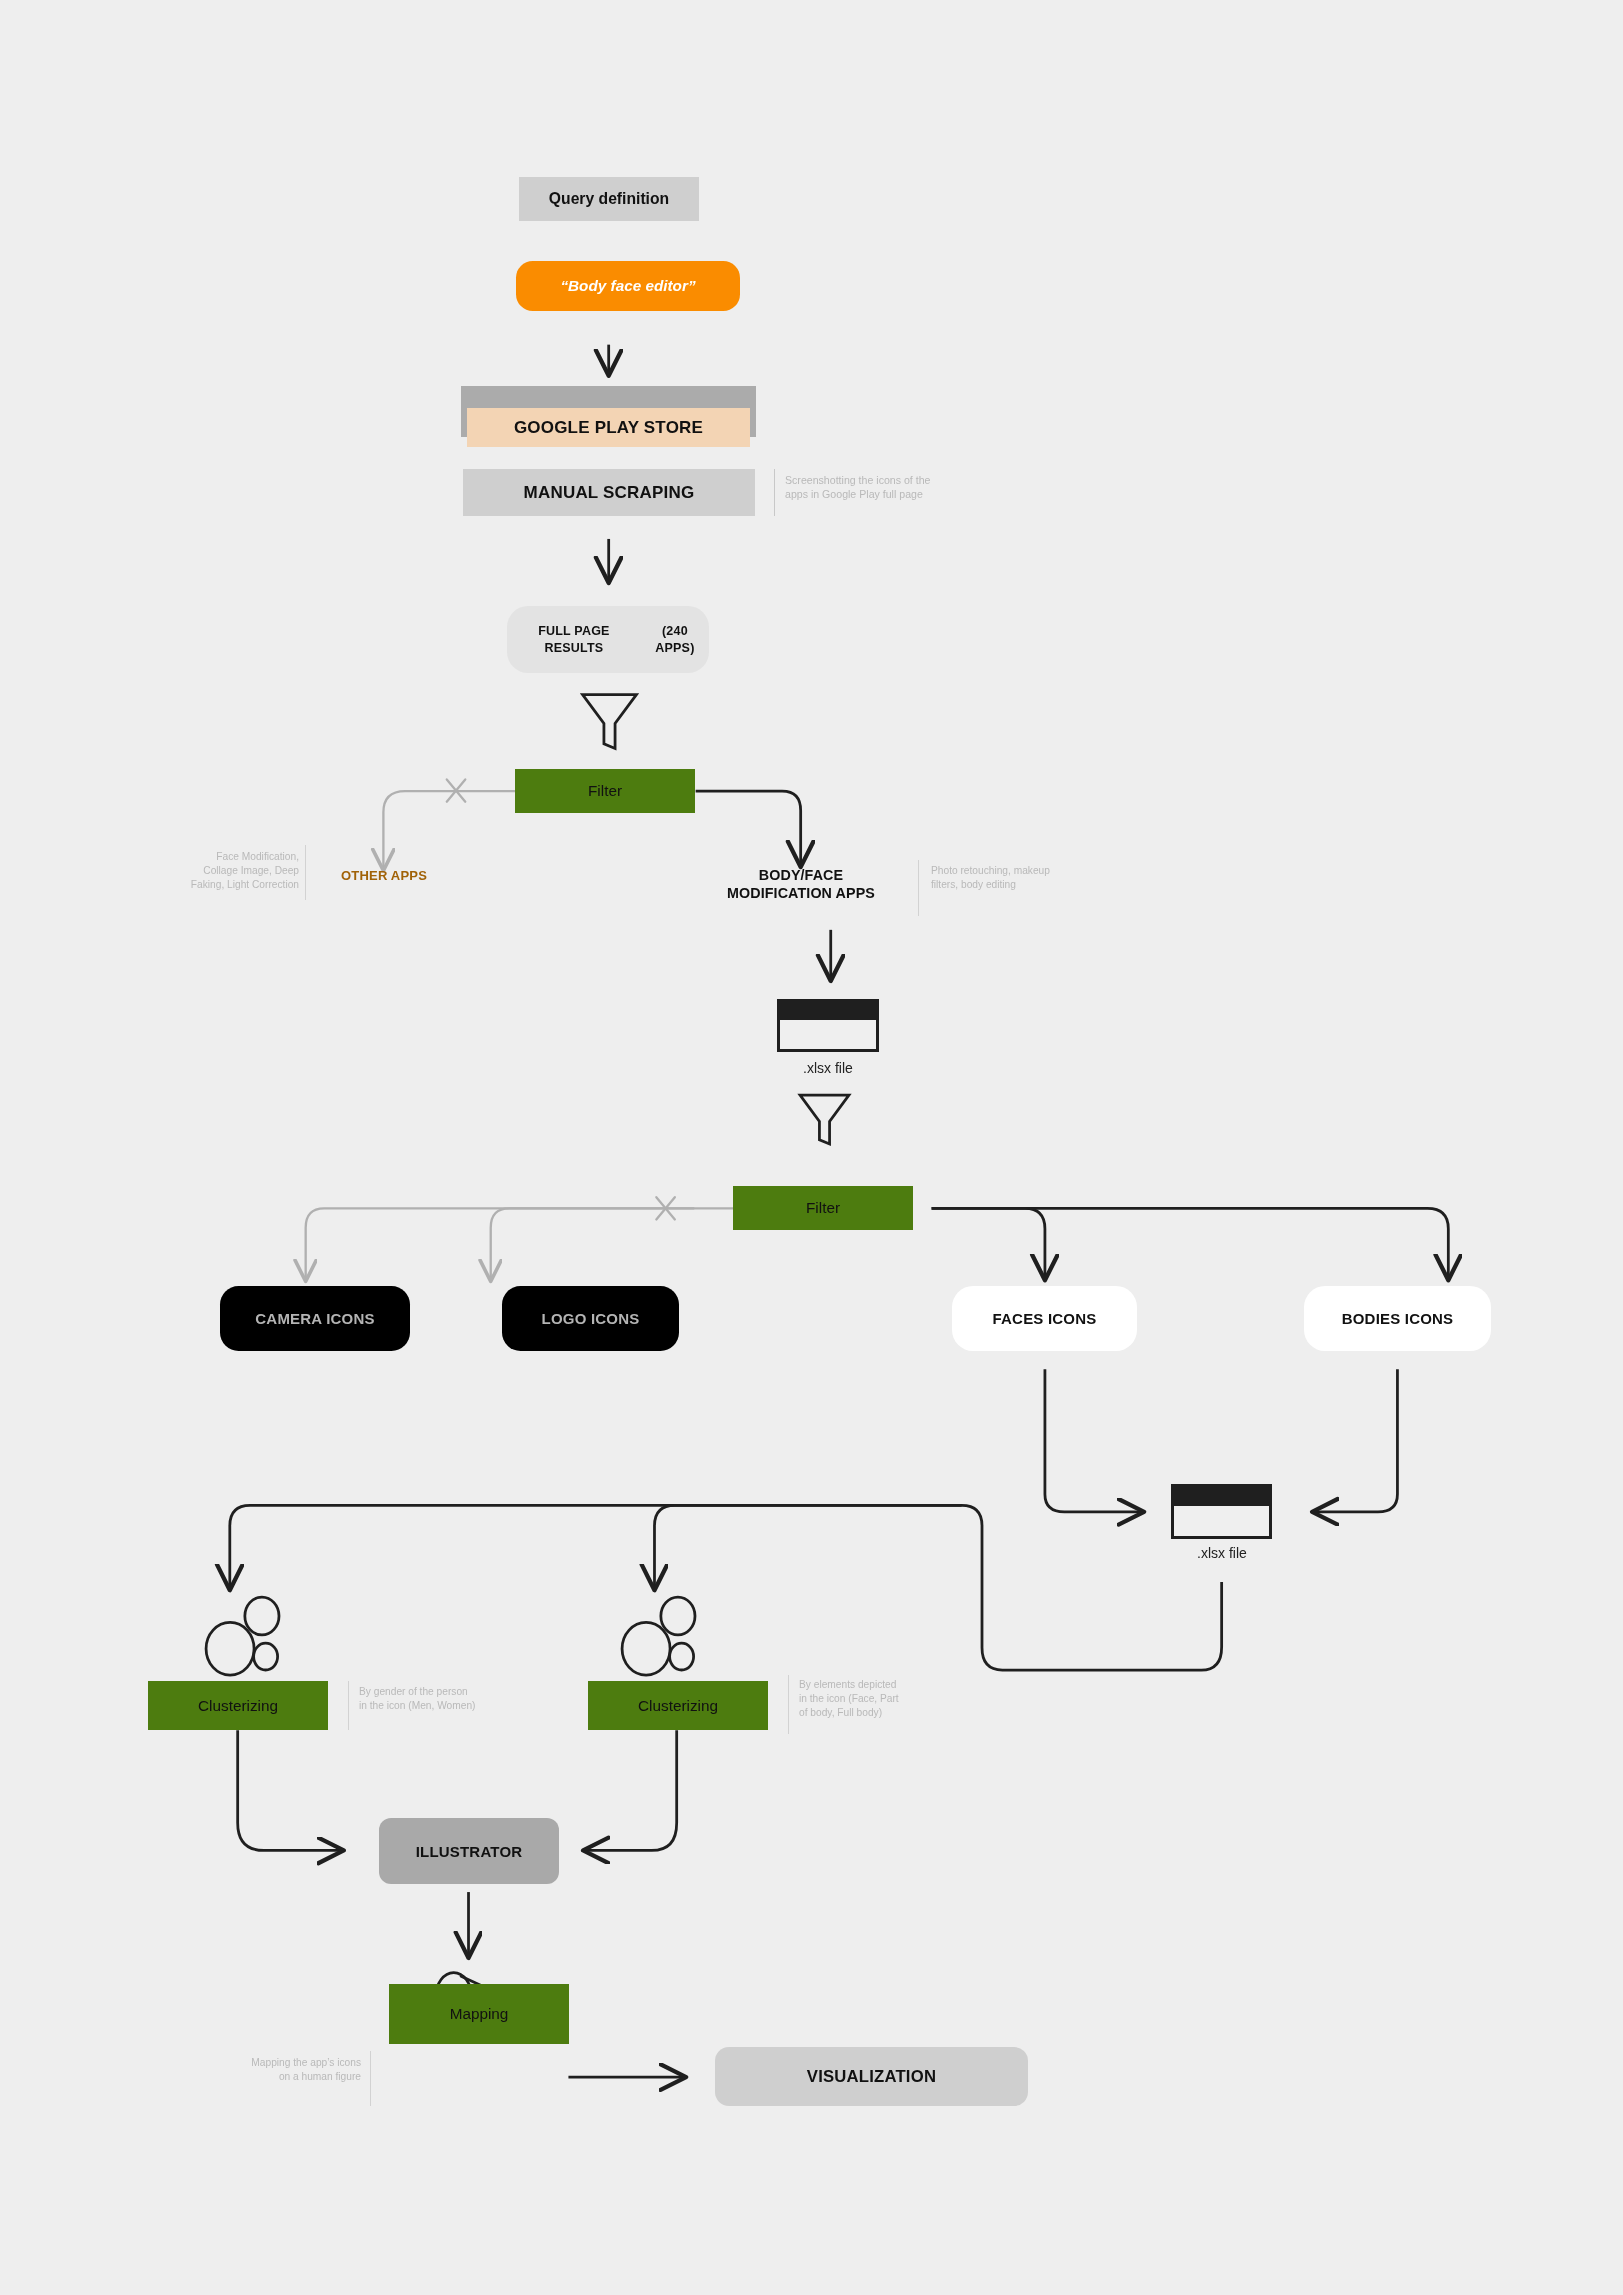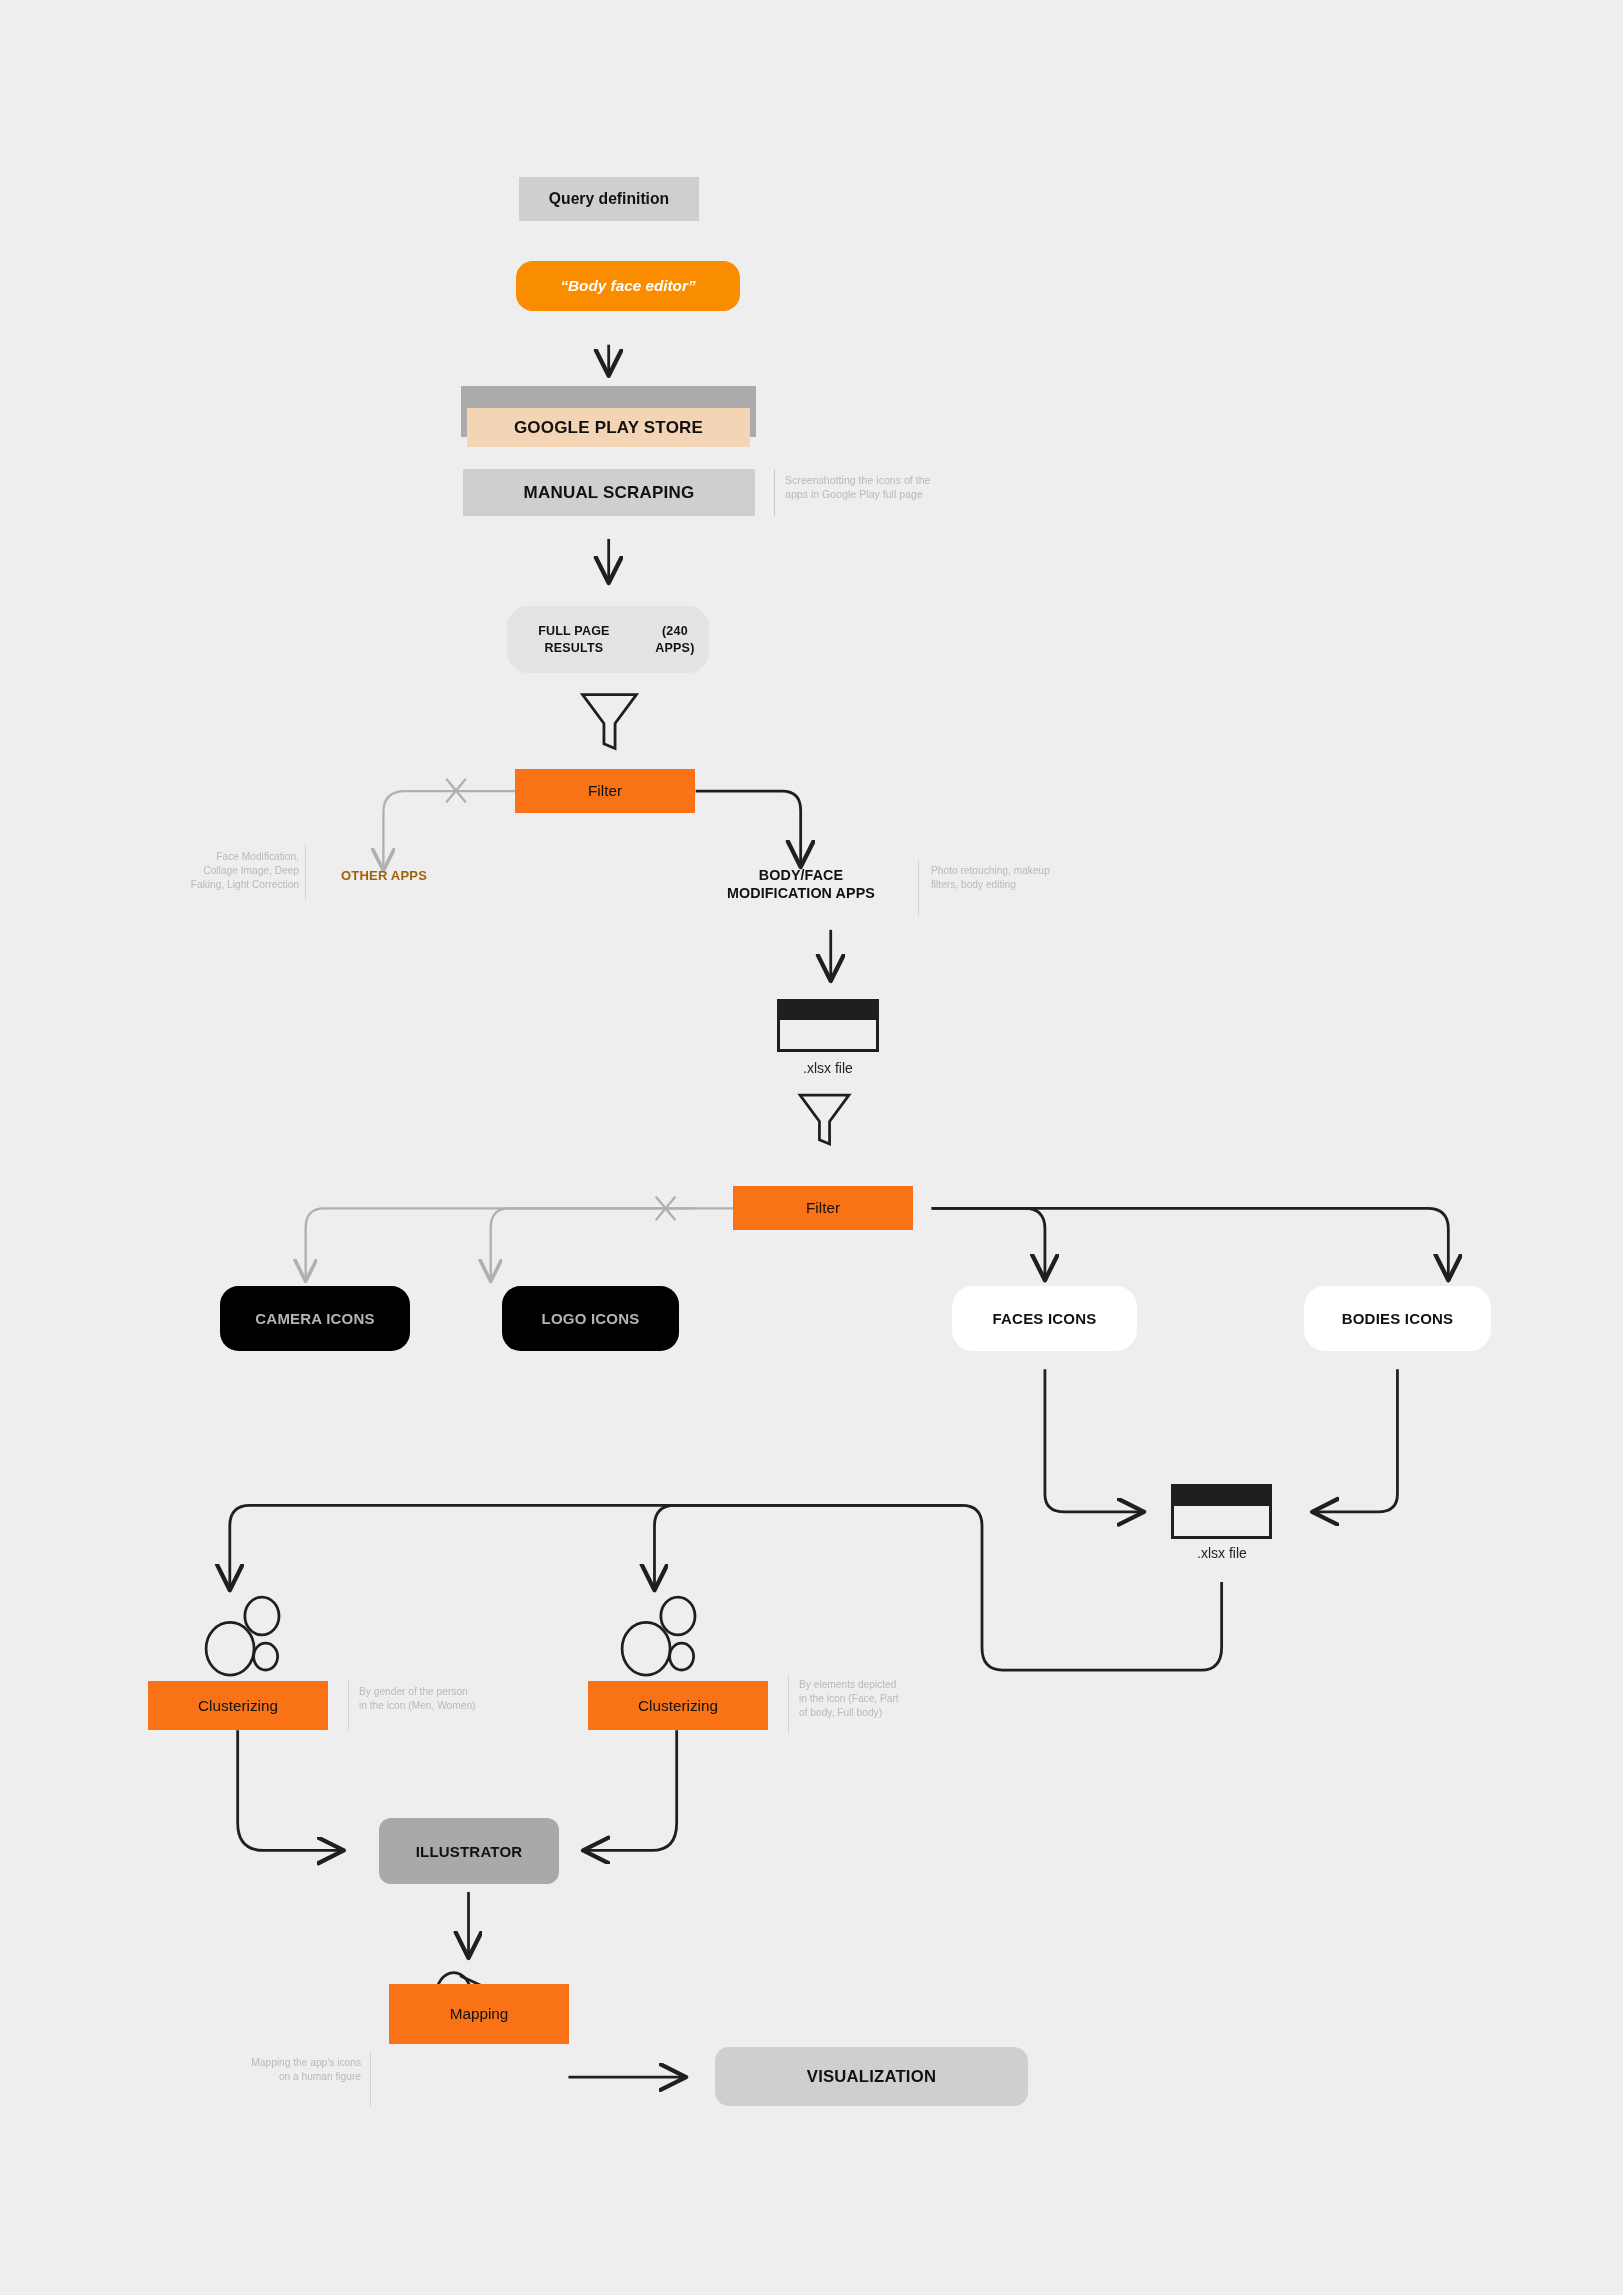--- a/index.html
+++ b/index.html
@@ -14,21 +14,21 @@
   #wires{position:absolute;left:0;top:0;width:1624px;height:2295px;pointer-events:none;}
 
   .node{position:absolute;box-sizing:border-box;display:flex;align-items:center;justify-content:center;text-align:center;}
 
   
   .bx-grey{background:#cfcfcf;color:#111111;font-weight:700;}
   .bx-greymid{background:#a9a9a9;color:#111111;font-weight:700;border-radius:12px;}
   .bx-greysoft{background:#e3e3e3;color:#111111;font-weight:700;border-radius:21px;}
   .bx-greyghost{background:#000000;color:#b4b4b4;font-weight:700;border-radius:18.5px;}
   .bx-white{background:#ffffff;color:#111111;font-weight:700;border-radius:21px;}
-  .bx-peach{background:#f97316;color:#111111;}
+  .bx-peach{background:#4d7c0f;color:#111111;}
   .bx-orange{background:#fa8c00;color:#ffffff;border-radius:16.7px;font-style:italic;font-weight:600;}
   .bx-framed{background:#ababab;padding:5.6px;}
   .bx-framed > .inner{width:100%;height:100%;background:#f3d4b4;display:flex;align-items:center;justify-content:center;color:#111111;font-weight:700;margin-top:32px;}
 
   
   .plainlabel{position:absolute;color:#111111;font-weight:700;text-align:center;line-height:1.28;}
   .filelabel{position:absolute;color:#222222;text-align:center;font-weight:400;}
 
   
   .note{position:absolute;color:#b9b9b9;line-height:1.35;font-weight:400;}

